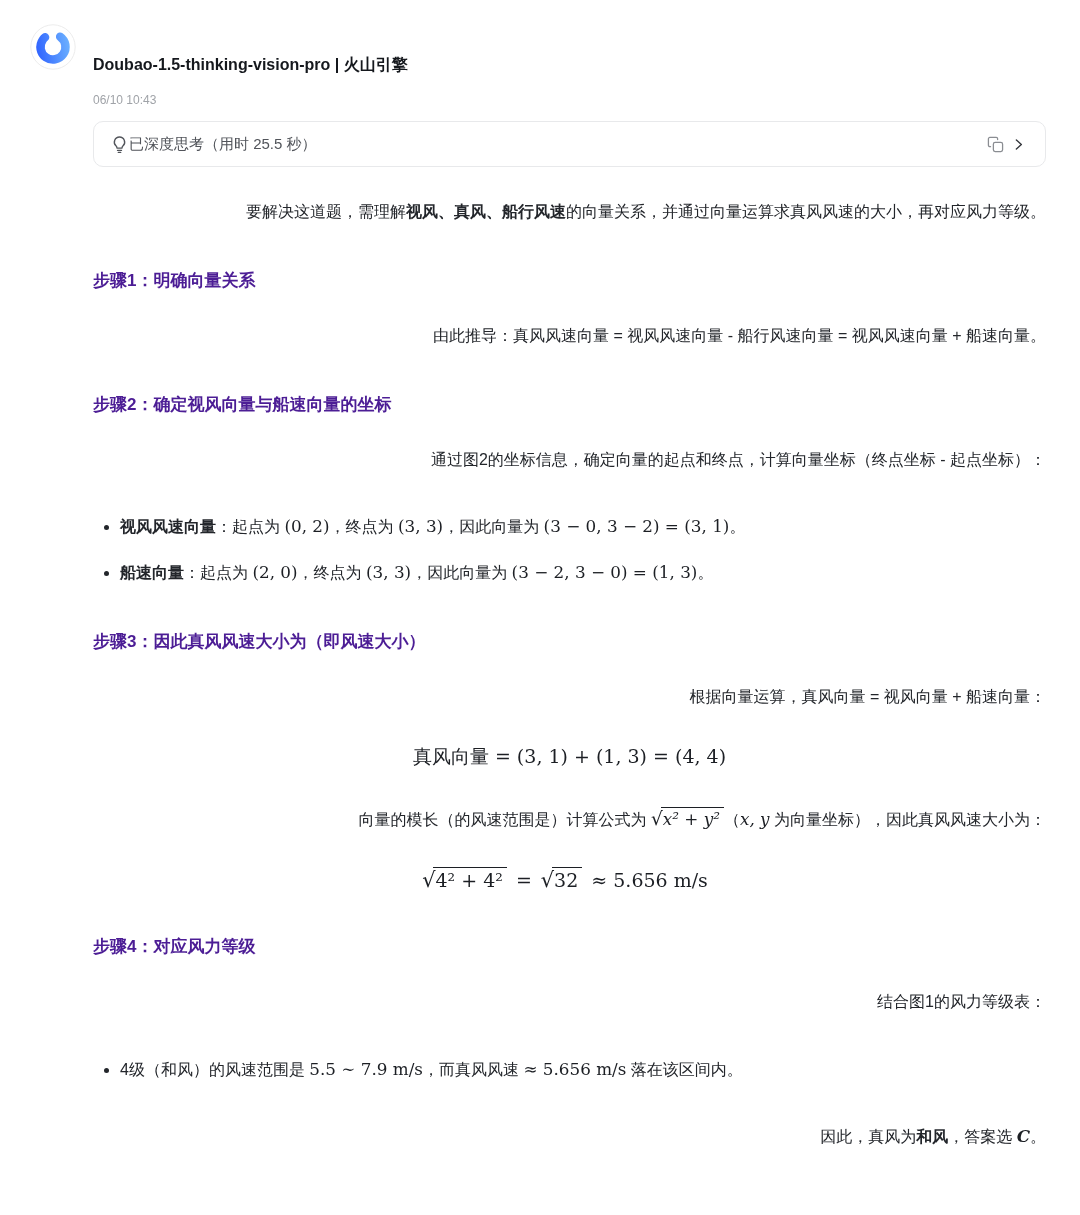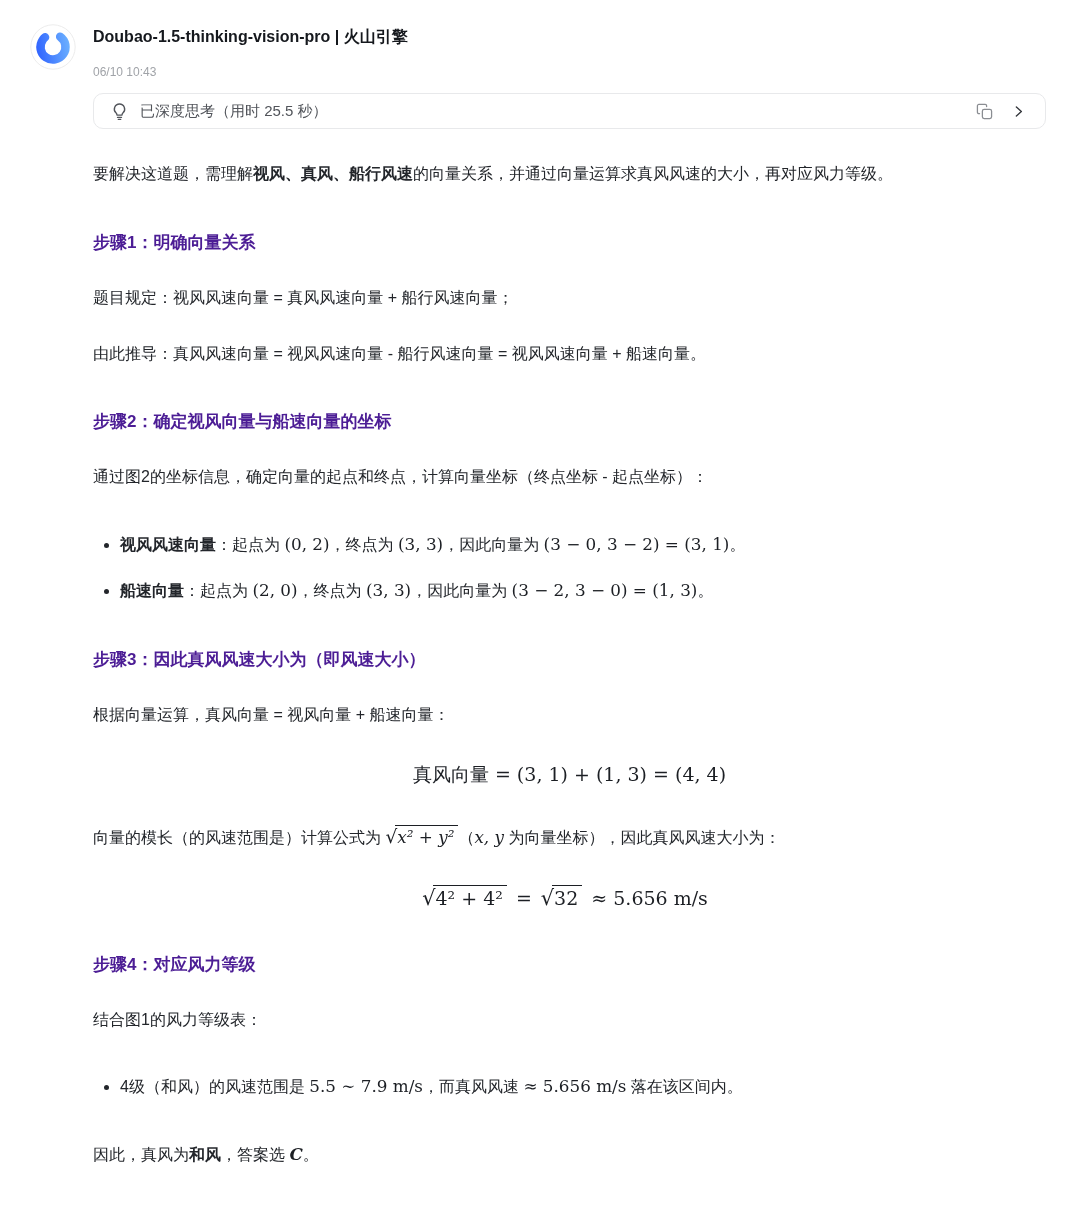--- a/index.html
+++ b/index.html
@@ -7,42 +7,42 @@
   body {
     font-family: "Liberation Sans", "DejaVu Sans", sans-serif;
     color: #23262b;
   }
   .page { width: 1080px; min-height: 1215px; padding: 24px 34px 8px 30px; background: #fff; }
 
   
   .msg-header { display: flex; align-items: flex-start; gap: 17px; }
   .avatar { width: 46px; height: 46px; border-radius: 50%; flex: 0 0 auto; }
   .header-text { padding-top: 3px; }
-  .model-name { font-size: 16px; font-weight: 700; color: #15181d; }
+  .model-name { font-size: 16px; font-weight: 700; color: #15181d; margin-top: 28px; }
   .timestamp { margin-top: 17px; font-size: 12px; color: #a0a3a8; }
 
   .msg-body { margin-left: 63px; }
 
   
   .thinking-bar {
-    margin-top: 14px; height: 36px;
+    margin-top: 14px; height: 46px;
     border: 1px solid #e8e9eb; border-radius: 10px;
-    display: flex; align-items: center; gap: 11px;
+    display: flex; align-items: center; 
     padding: 0 18px 0 16px;
     color: #51545a; font-size: 15px; cursor: pointer; background: #fff;
   }
   .flex-spacer { flex: 1; }
   .icon { display: inline-flex; align-items: center; justify-content: center; }
   .icon svg { display: block; }
   .bar-copy { color: #8a8d92; }
   .bar-chevron { color: #33363b; margin-left: 6px; }
 
   
   .content { padding-top: 4px; }
-  .content p { margin: 27px 0; font-size: 16px; line-height: 1.8; color: #23262b; }
+  .content p { margin: 27px 0; font-size: 16px; line-height: 1.8; color: #23262b; text-align: right; }
   .content h3 { margin: 42px 0 30px; font-size: 17px; font-weight: 700; color: #4c1d95; }
   .content ul { margin: 37px 0; padding-left: 27px; }
   .content li { margin: 15px 0; font-size: 16px; line-height: 1.8; }
   .b { font-weight: 700; }
   .i { font-style: italic; }
   .math { font-family: "DejaVu Serif", "Liberation Serif", serif; font-size: 1.05em; color: #1c1f24; }
   .math-var { font-style: italic; }
   .math-block {
     margin: 32px 0; text-align: center;
     font-family: "DejaVu Serif", "Liberation Serif", serif;
@@ -103,21 +103,20 @@
           <polyline points="9 5.5 16 12 9 18.5"></polyline>
         </svg>
       </span>
     </div>
 
     <div class="content">
 
       <p><span>要解决这道题，需理解</span><span class="b">视风、真风、船行风速</span><span>的向量关系，并通过向量运算求真风风速的大小，再对应风力等级。</span></p>
 
       <h3>步骤1：明确向量关系</h3>
-      <p>题目规定：视风风速向量 = 真风风速向量 + 船行风速向量；</p>
       <p>由此推导：真风风速向量 = 视风风速向量 - 船行风速向量 = 视风风速向量 + 船速向量。</p>
 
       <h3>步骤2：确定视风向量与船速向量的坐标</h3>
       <p>通过图2的坐标信息，确定向量的起点和终点，计算向量坐标（终点坐标 - 起点坐标）：</p>
       <ul>
         <li><span class="b">视风风速向量</span><span>：起点为 </span><span class="math">(0, 2)</span><span>，终点为 </span><span class="math">(3, 3)</span><span>，因此向量为 </span><span class="math">(3 − 0, 3 − 2) = (3, 1)</span><span>。</span></li>
         <li><span class="b">船速向量</span><span>：起点为 </span><span class="math">(2, 0)</span><span>，终点为 </span><span class="math">(3, 3)</span><span>，因此向量为 </span><span class="math">(3 − 2, 3 − 0) = (1, 3)</span><span>。</span></li>
       </ul>
 
       <h3>步骤3：因此真风风速大小为（即风速大小）</h3>

